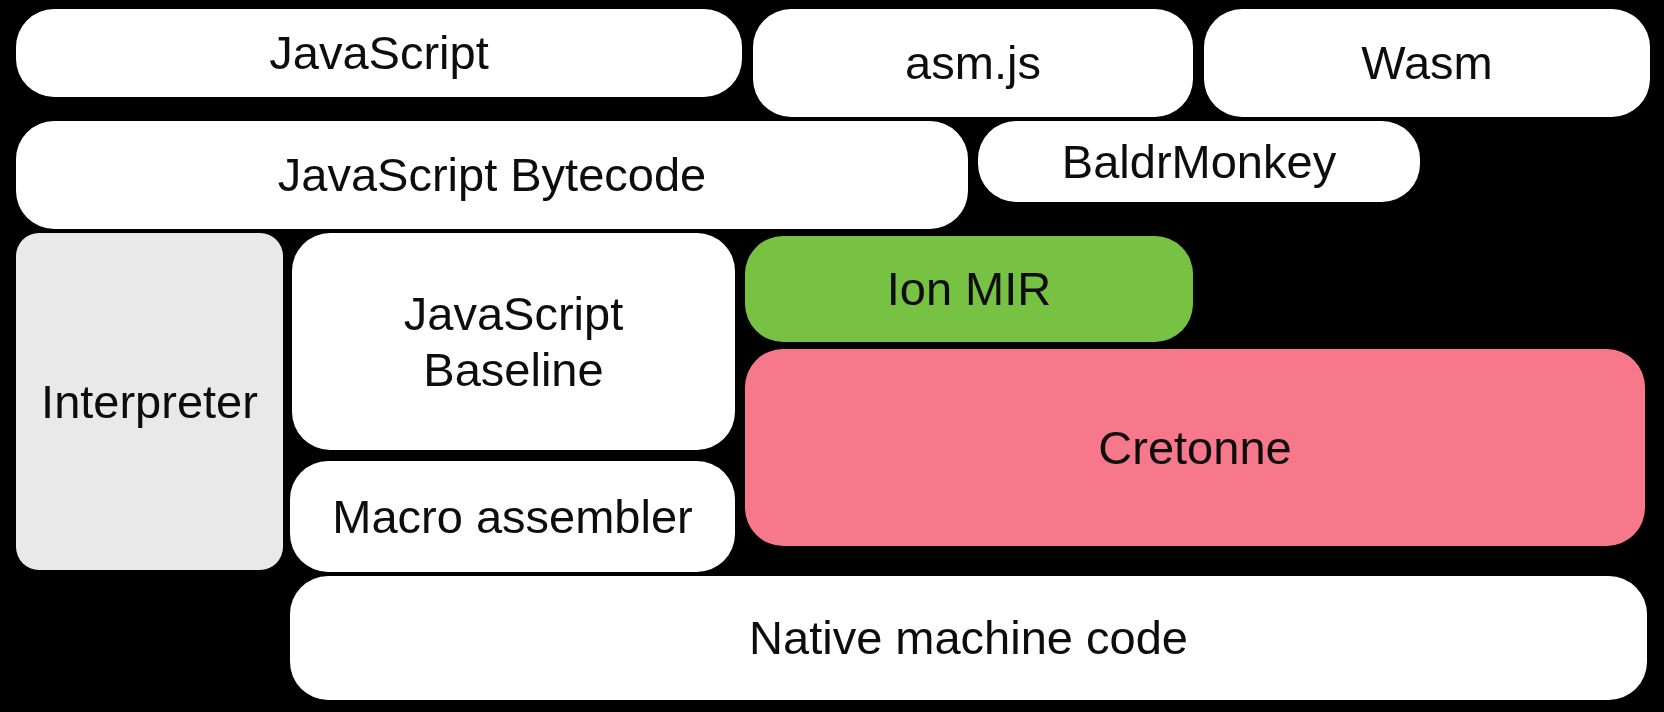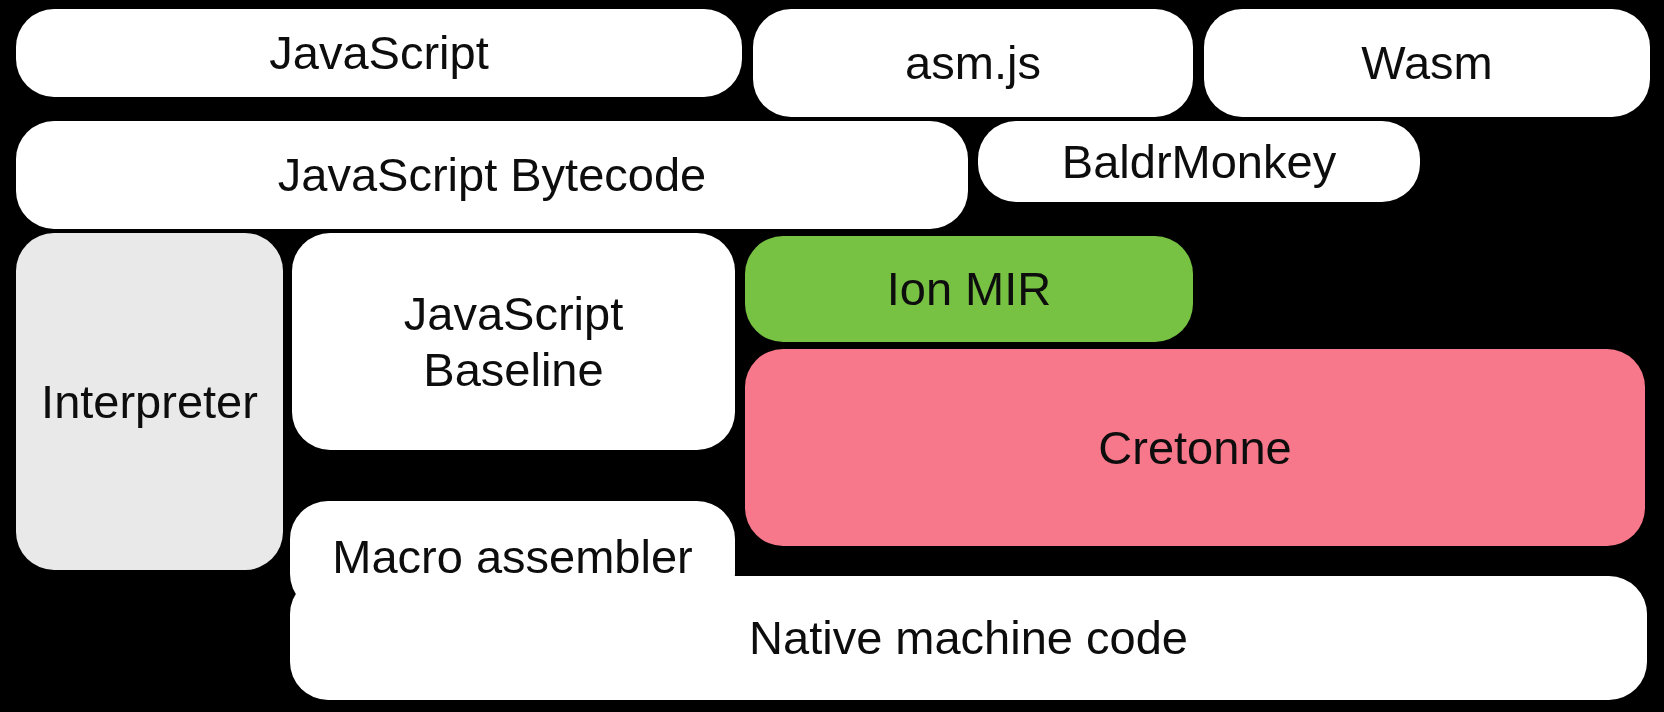--- a/index.html
+++ b/index.html
@@ -63,37 +63,37 @@
   </div>
 
   <div class="node n-bytecode" style="background: rgb(255, 255, 255);">
     <span class="lbl">JavaScript Bytecode</span>
   </div>
 
   <div class="node n-baldrmonkey" style="background: rgb(255, 255, 255);">
     <span class="lbl">BaldrMonkey</span>
   </div>
 
-  <div class="node n-interpreter" style="background: rgb(233, 233, 233);">
+  <div class="node n-interpreter" style="background: rgb(233, 233, 233); border-radius: 23px;">
     <span class="lbl">Interpreter</span>
   </div>
 
   <div class="node n-baseline" style="background: rgb(255, 255, 255); align-items: center;">
     <span class="lbl">JavaScript Baseline</span>
   </div>
 
   <div class="node n-ionmir" style="background: rgb(119, 193, 67);">
     <span class="lbl">Ion MIR</span>
   </div>
 
   <div class="node n-cretonne" style="background: rgb(247, 120, 138);">
     <span class="lbl">Cretonne</span>
   </div>
 
-  <div class="node n-macroassembler" style="background: rgb(255, 255, 255); margin-top: 40px;">
+  <div class="node n-macroassembler" style="background: rgb(255, 255, 255);">
     <span class="lbl">Macro assembler</span>
   </div>
 
   <div class="node n-nativecode" style="background: rgb(255, 255, 255);">
     <span class="lbl">Native machine code</span>
   </div>
 
 </div>
 
 </body></html>

